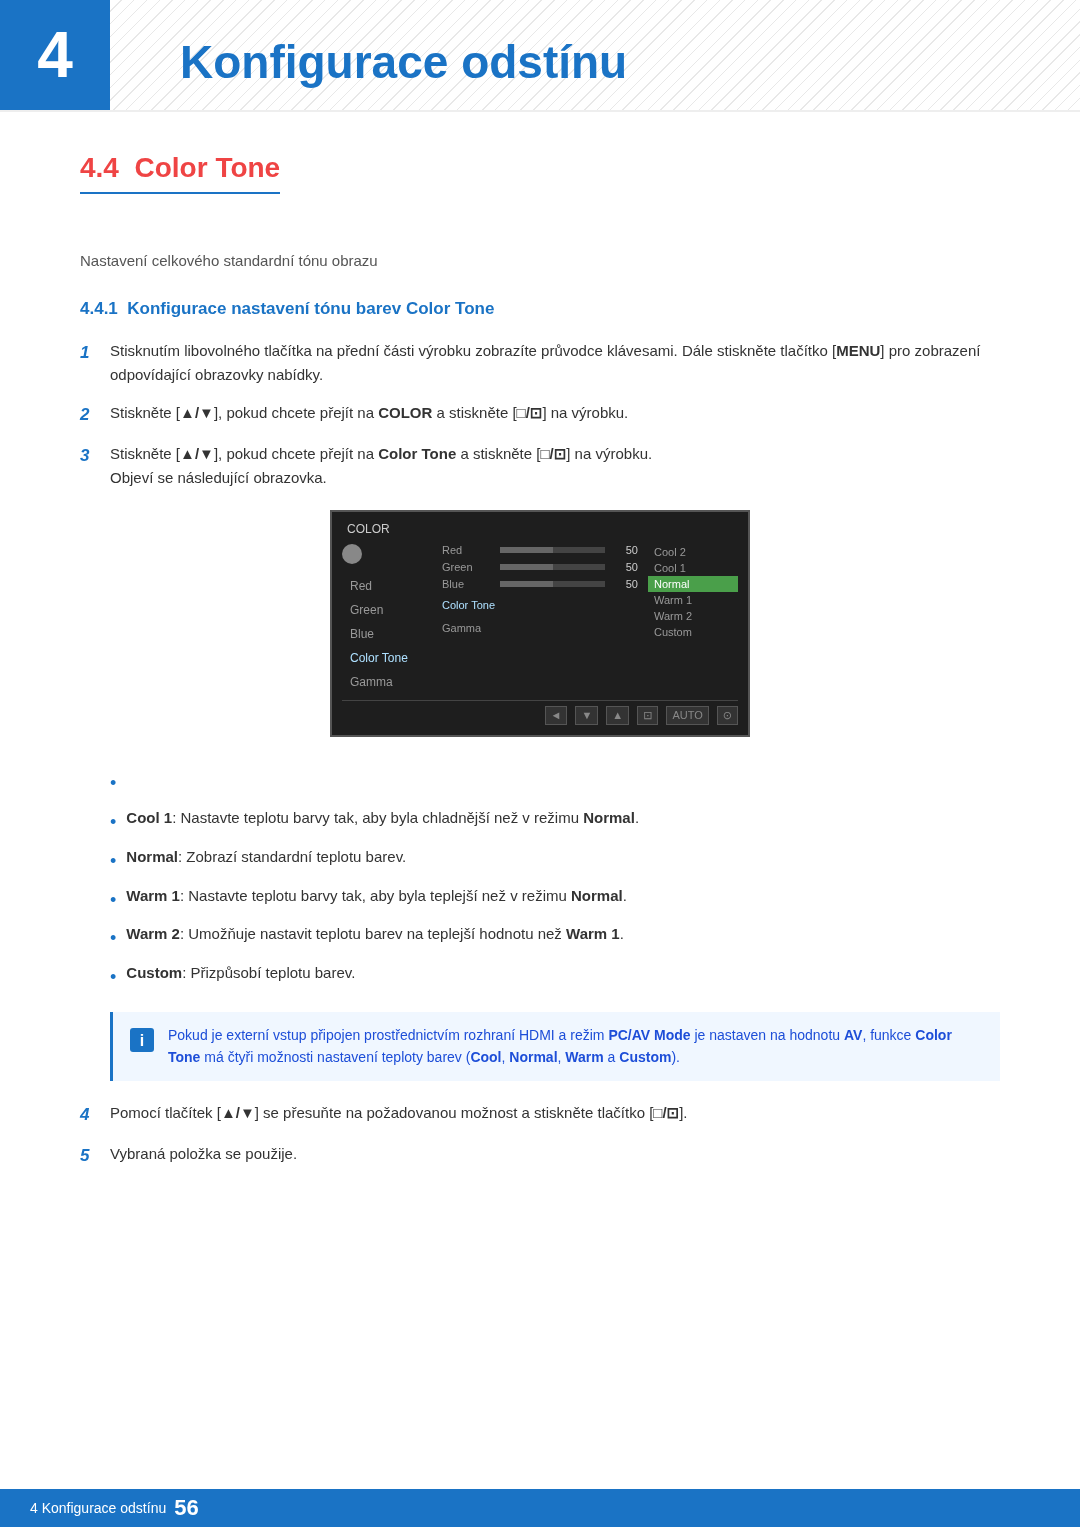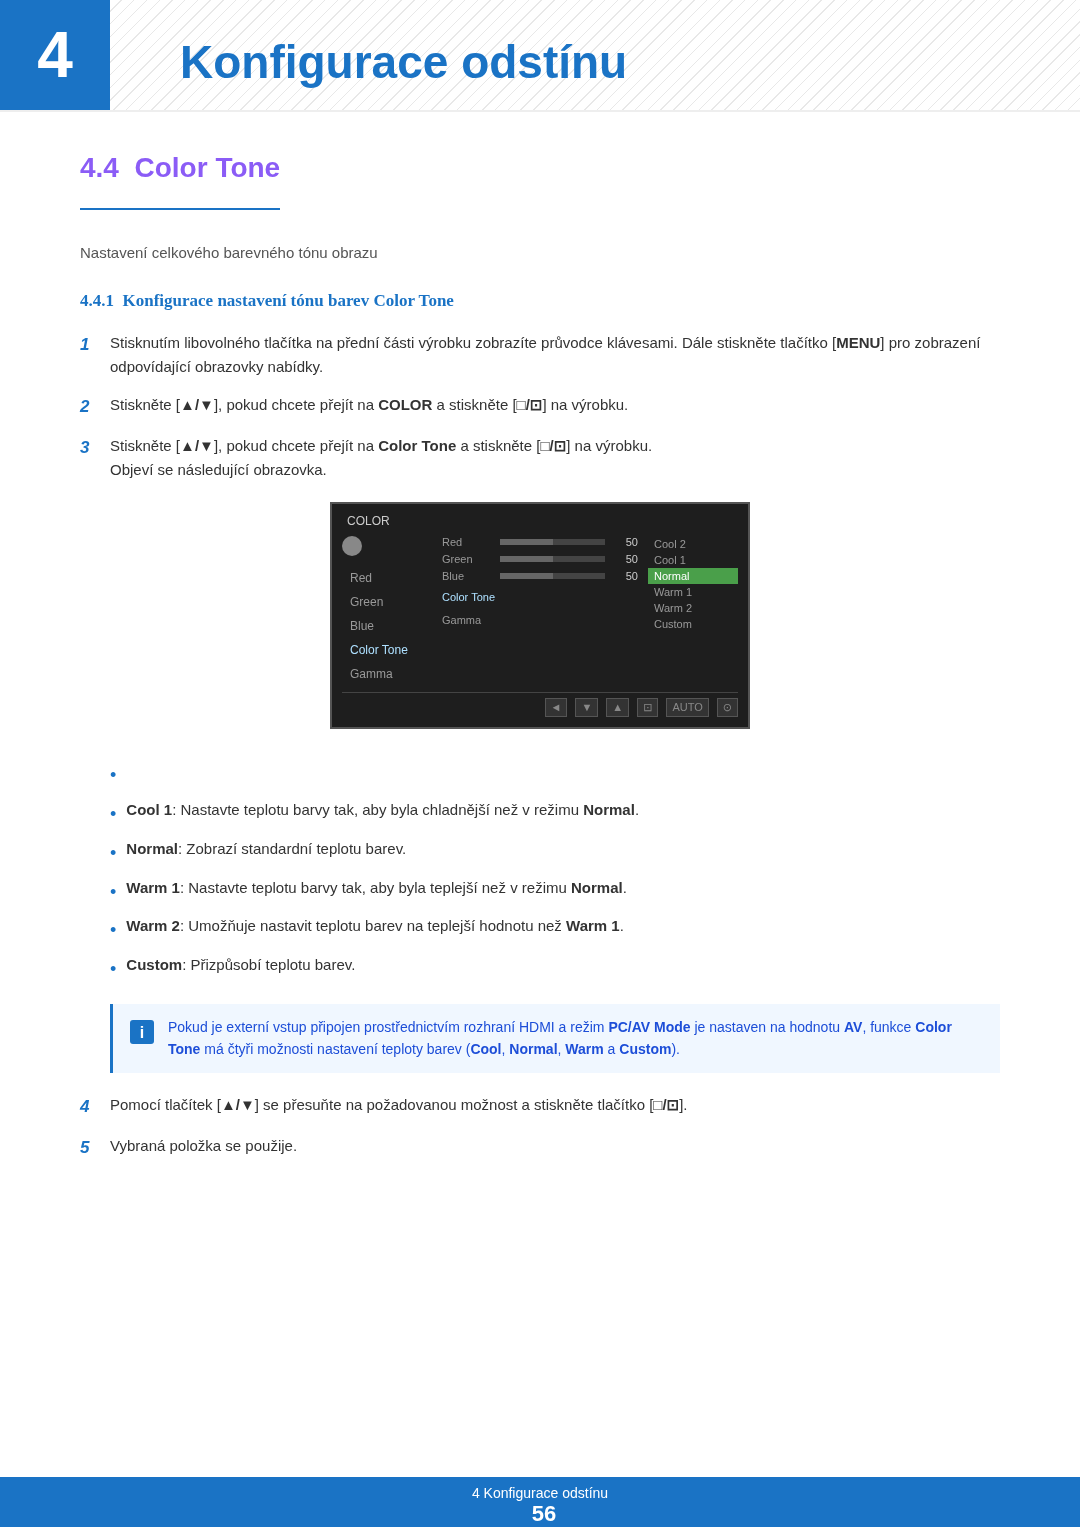--- a/index.html
+++ b/index.html
@@ -52,40 +52,39 @@
 
     
     .section-44 {
       padding: 0 80px;
       margin-bottom: 20px;
     }
 
     .section-44-title {
       font-size: 28px;
       font-weight: bold;
-      color: #8b5cf6;
+      color: #ef4444;
       border-bottom: 2px solid #1a73c5;
-      padding-bottom: 24px;
-      margin-bottom: 4px;
+      padding-bottom: 8px;
+      margin-bottom: 28px;
       display: inline-block;
     }
 
     .section-44-subtitle {
       font-size: 15px;
       color: #555;
       margin-bottom: 30px;
     }
 
     
     .section-441-title {
       font-size: 17px;
       font-weight: bold;
       color: #1a73c5;
       margin-bottom: 20px;
-      font-family: Liberation Serif, serif;
     }
 
     
     .steps-list {
       list-style: none;
       padding: 0;
       margin: 0 0 20px 0;
     }
 
     .step-item {
@@ -283,27 +282,26 @@
     .note-text b {
       font-weight: bold;
     }
 
     
     .page-footer {
       position: absolute;
       bottom: 0;
       left: 0;
       right: 0;
-      height: 50px;
+      height: 38px;
       background: #1a73c5;
       display: flex;
       align-items: center;
-      justify-content: flex-end;
+      justify-content: flex-start;
       padding: 0 30px;
-      flex-direction: column;
     }
 
     .footer-text {
       color: #fff;
       font-size: 14px;
     }
 
     .footer-page-num {
       color: #fff;
       font-size: 22px;
@@ -337,21 +335,21 @@
     <span class="chapter-title-text" style="position:absolute; left:150px; top:35px;">Konfigurace odstínu</span>
   </div>
 
   <div class="section-44">
     <div style="margin-bottom: 30px;">
       <span class="section-44-title">
         <span>4.4</span>&nbsp;&nbsp;<span>Color Tone</span>
       </span>
     </div>
 
-    <p class="section-44-subtitle">Nastavení celkového barevného tónu obrazu</p>
+    <p class="section-44-subtitle">Nastavení celkového standardní tónu obrazu</p>
 
     <h3 class="section-441-title">
       <span>4.4.1</span>&nbsp;&nbsp;<span>Konfigurace nastavení tónu barev Color Tone</span>
     </h3>
 
     <ol class="steps-list">
       <li class="step-item">
         <span class="step-number">1</span>
         <span class="step-text">
           Stisknutím libovolného tlačítka na přední části výrobku zobrazíte průvodce klávesami. Dále stiskněte tlačítko [<b>MENU</b>] pro zobrazení odpovídající obrazovky nabídky.

